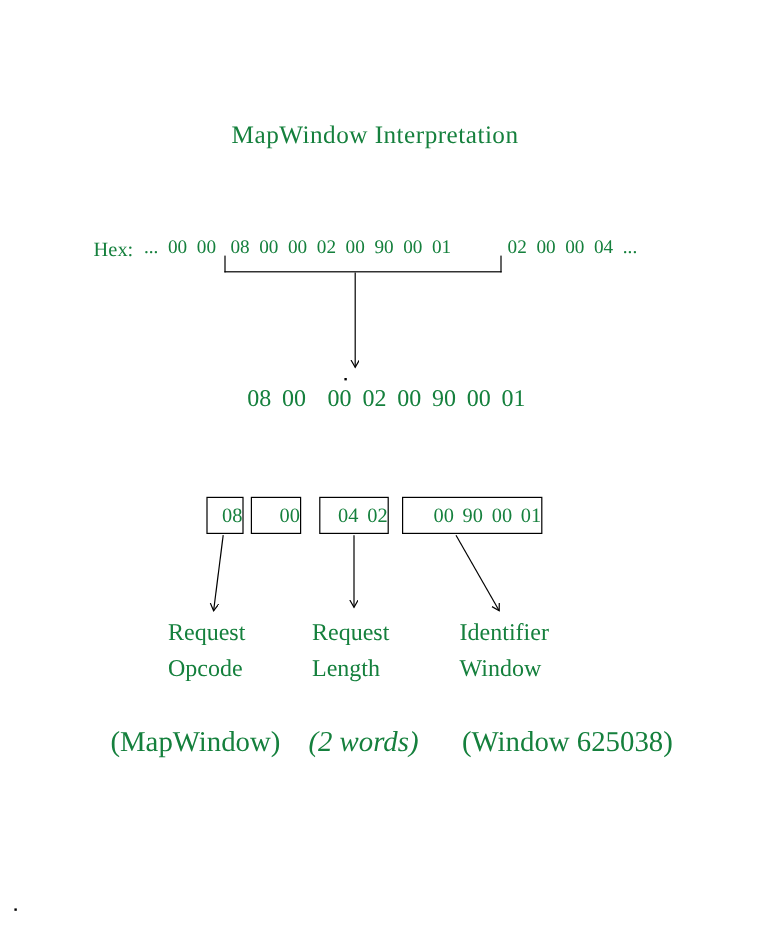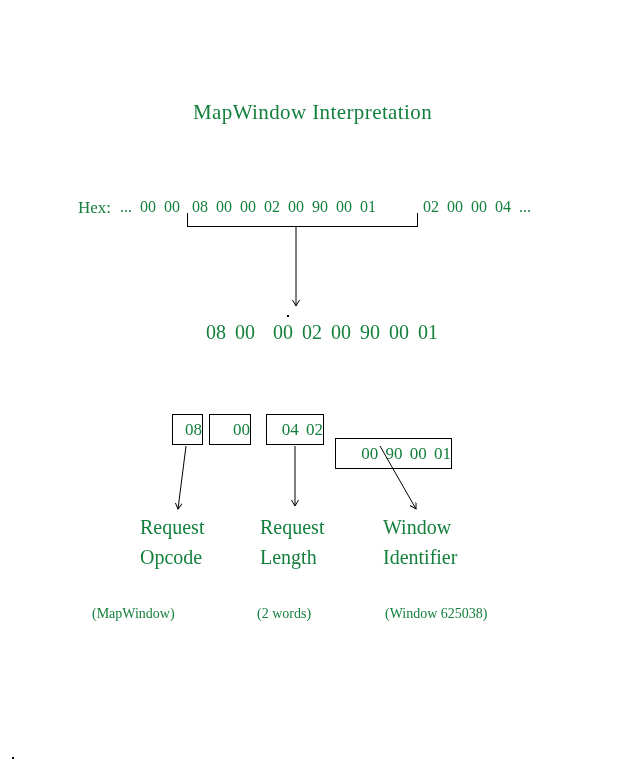--- a/index.html
+++ b/index.html
@@ -25,33 +25,33 @@
   .extracted { left:206px; top:321px; font-size:20px; word-spacing:4px; }
 
   .byte-box {
     position:absolute; top:414px; height:31px; border:1px solid #000;
     box-sizing:border-box; display:flex; align-items:center; justify-content:flex-end;
     font-size:17px; word-spacing:3px; white-space:pre;
   }
   .box-opcode { left:172px; width:31px; }
   .box-unused { left:209px; width:32px;padding-left:40px; }
   .box-length { left:266px; width:58px; }
-  .box-window { left:335px; width:117px;margin-top:24px; }
+  .box-window { left:335px; width:117px; }
 
   .arrows { position:absolute; left:0; top:0; pointer-events:none; }
 
   .field-label { position:absolute; top:512px; font-size:20px; line-height:30px; }
   .field-label span { display:block; white-space:pre; }
   .label-opcode { left:140px; }
   .label-length { left:260px; }
   .label-window { left:383px; }
 
-  .caption { position:absolute; top:606px; font-size:14px; white-space:pre; }
+  .caption { position:absolute; top:606px; font-size:24px; white-space:pre; }
   .caption-opcode { left:92px; }
-  .caption-length { left:257px; }
+  .caption-length { left:257px;font-style:italic; }
   .caption-window { left:385px; }
 
   .dot { position:absolute; width:2px; height:2px; background:#000; }
   .dot-mid { left:287px; top:315px; }
   .corner-left { left:12px; top:757px; }
   .corner-right { left:611px; top:757px; }
 </style>
 </head>
 <body>
 
@@ -98,22 +98,22 @@
 
   <div class="field-label label-opcode">
     <span>Request</span>
     <span>Opcode</span>
   </div>
   <div class="field-label label-length">
     <span>Request</span>
     <span>Length</span>
   </div>
   <div class="field-label label-window">
+    <span>Identifier</span>
     <span>Window</span>
-    <span>Identifier</span>
   </div>
 
   <div class="caption caption-opcode">(MapWindow)</div>
   <div class="caption caption-length">(2 words)</div>
   <div class="caption caption-window">(Window 625038)</div>
 
   <div class="dot corner-left"></div>
   <div class="dot corner-right"></div>
 
 </div>

